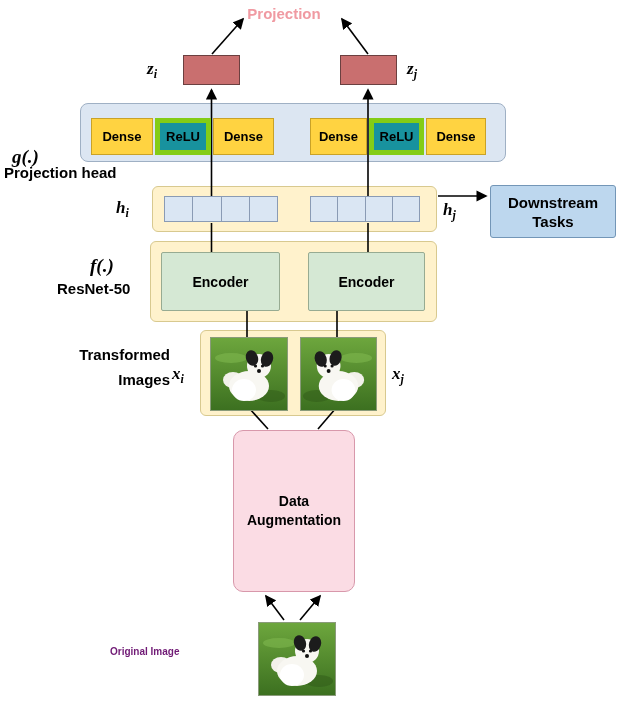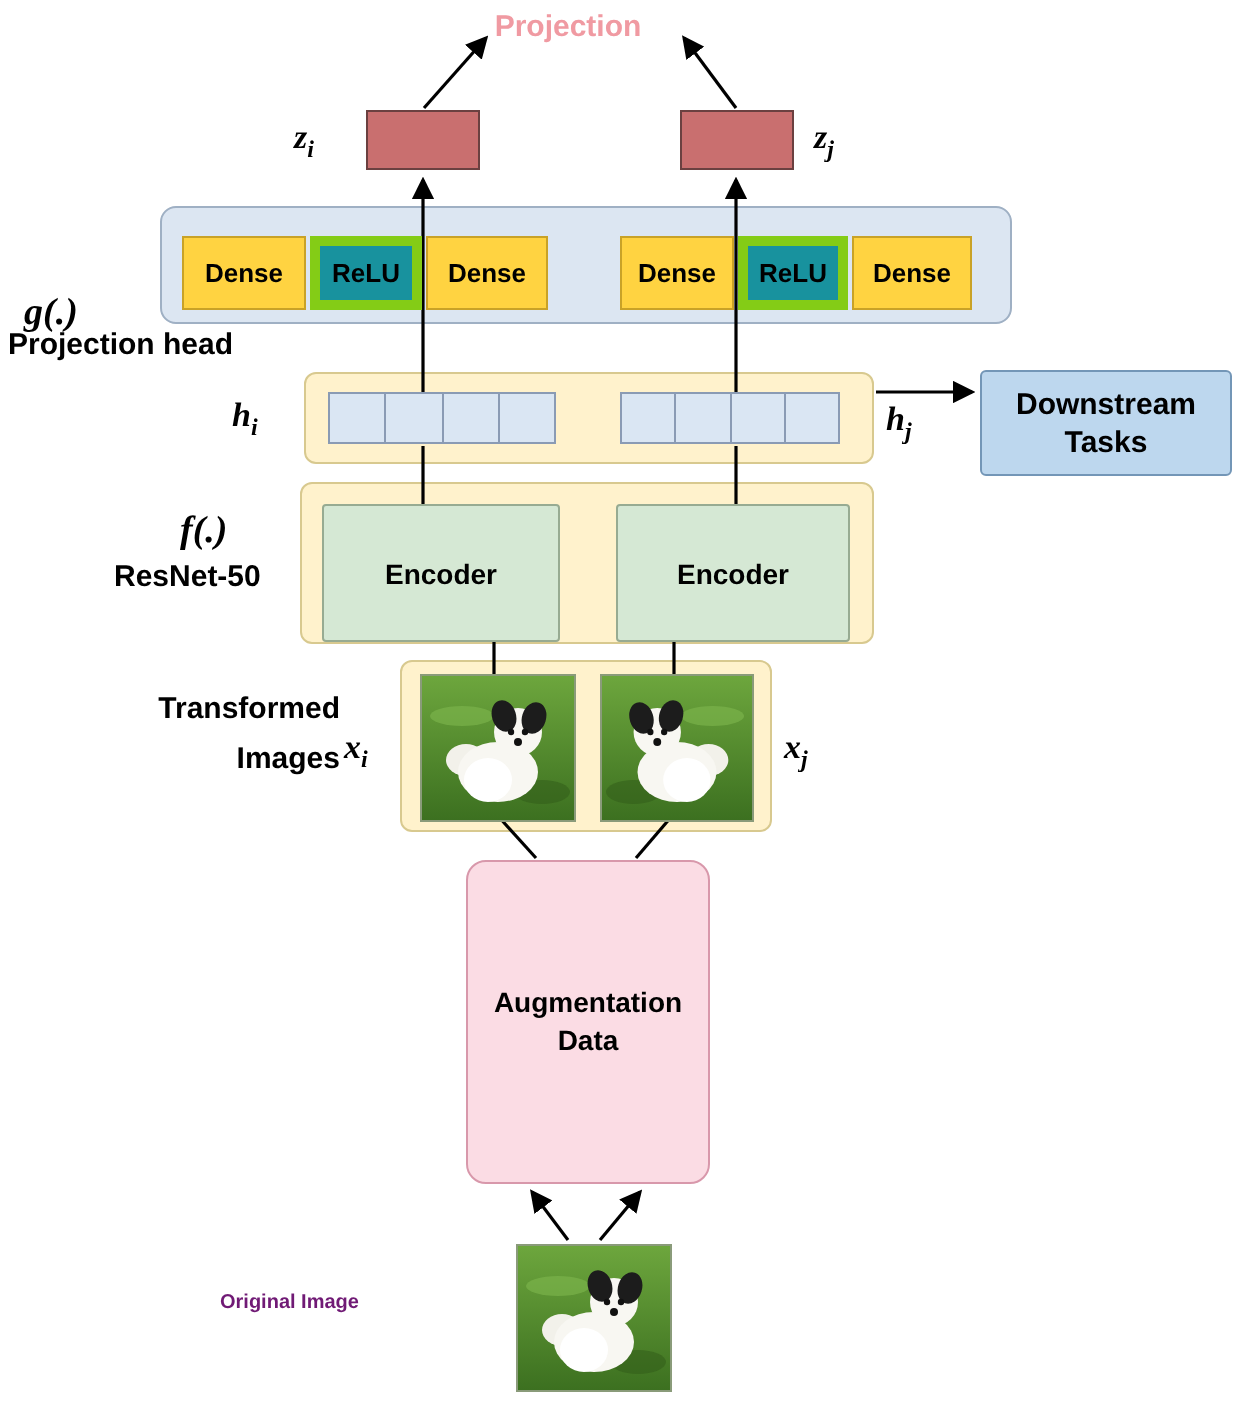--- a/index.html
+++ b/index.html
@@ -38,21 +38,21 @@
   #dense-r2{left:426px;width:60px}
 
   
   .hv{position:absolute;z-index:10;display:flex;background:#dae6f3;border:1px solid #8a9bb4;box-sizing:border-box;top:196px;height:26px}
   .hv div{flex:1;border-right:1px solid #8a9bb4}
   .hv div:last-child{border-right:none}
   #h-vec-left{left:164px;width:114px}
   #h-vec-right{left:310px;width:110px}
 
   
-  .encbox{background:#d5e8d4;border:1px solid #97ab92;border-radius:2px;top:252px;height:69px;font-weight:600;font-size:14px}
+  .encbox{background:#d5e8d4;border:1px solid #97ab92;border-radius:2px;top:252px;height:59px;font-weight:600;font-size:14px}
   #enc-left{left:161px;width:119px}
   #enc-right{left:308px;width:117px}
 
   
   #downstream-box{left:490px;top:185px;width:126px;height:53px;background:#bdd7ee;border:1px solid #7396b7;border-radius:3px;font-weight:bold;font-size:15px;line-height:19px}
 
   
   #dataaug-box{left:233px;top:430px;width:122px;height:162px;background:#fbdce4;border:1.5px solid #d898ab;border-radius:10px;font-weight:bold;font-size:14px;line-height:19px}
 
   
@@ -194,22 +194,22 @@
   </svg>
   <svg class="photo" id="img-right" viewBox="0 0 76 72" preserveAspectRatio="none">
     <rect x="0" y="0" width="76" height="72" fill="url(#grassGrad)"></rect>
     <use href="#dogShape" transform="translate(76,0) scale(-1,1)"></use>
   </svg>
 
   <span class="label math" id="xj-label"><span>x</span><sub>j</sub></span>
 
   <div class="box" id="dataaug-box">
     <div>
+      <span style="display:block">Data</span>
       <span style="display:block">Augmentation</span>
-      <span style="display:block">Data</span>
     </div>
   </div>
 
   <span class="label" id="origimg-label">Original Image</span>
   <svg class="photo" id="orig-img" viewBox="0 0 76 72" preserveAspectRatio="none">
     <rect x="0" y="0" width="76" height="72" fill="url(#grassGrad)"></rect>
     <use href="#dogShape"></use>
   </svg>
 
 </div>

